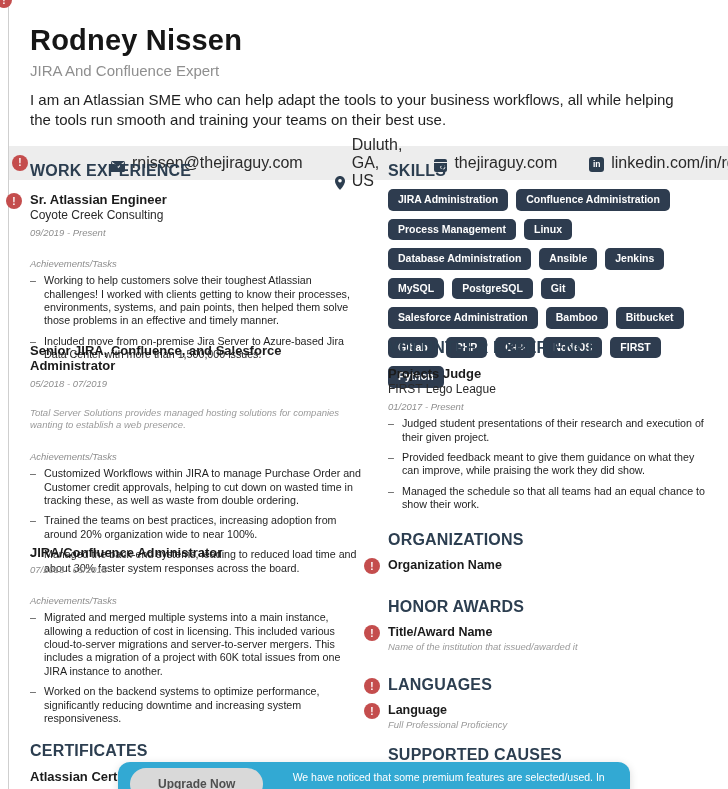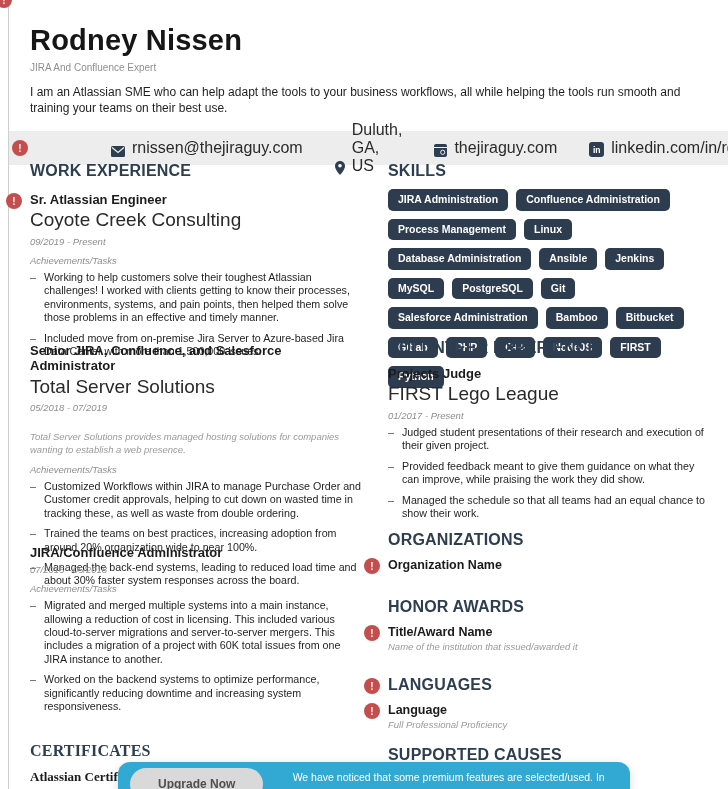--- a/index.html
+++ b/index.html
@@ -14,22 +14,22 @@
     width:16px;height:16px;border-radius:50%;background:#c44d4d;color:#fff;
     display:flex;align-items:center;justify-content:center;
     font-size:10px;font-weight:800;flex:0 0 auto;
   }
   .warn::before{content:"!";}
   .warn-topleft{position:absolute;left:-4px;top:-8px;}
 
   
   .rheader{padding:24px 44px 0 30px;}
   .rname{margin:0;font-size:29px;font-weight:600;color:#161616;letter-spacing:0.2px;}
-  .rtitle{margin:5px 0 0;font-size:10px;color:#8f8f8f;}
-  .rsummary{margin:11px 0 0;font-size:12px;line-height:1.35;color:#1f1f1f;max-width:672px;}
+  .rtitle{margin:5px 0 0;font-size:15px;color:#8f8f8f;}
+  .rsummary{margin:11px 0 0;font-size:15px;line-height:1.35;color:#1f1f1f;max-width:672px;}
 
   
   .contact-bar{
     margin-top:15px;margin-left:9px;height:34px;background:#ededed;
     display:flex;align-items:center;gap:32px;padding-left:102px;position:relative;
   }
   .contact-bar .warn{position:absolute;left:3px;top:9px;}
   .citem{display:flex;align-items:flex-end;gap:7px;font-size:16px;color:#2a2a2a;}
   .cicon{display:flex;align-items:center;color:#2d3e50;}
   .linkedin-icon{
@@ -37,37 +37,37 @@
     font-size:8.5px;font-weight:800;display:flex;align-items:center;justify-content:center;
   }
   .linkedin-icon::before{content:"in";}
 
   
   .columns{position:absolute;left:30px;top:0;width:676px;height:789px;}
   .section{position:absolute;}
   .sec-heading{margin:0 0 9px;font-size:16px;font-weight:800;color:#2c3e50;letter-spacing:0.2px;}
 
   .sec-work{left:0;top:162px;width:332px;}
-  .sec-certs{left:0;top:742px;width:332px;font-family:Liberation Serif, serif;}
+  .sec-certs{left:0;top:742px;width:332px;}
   .sec-skills{left:358px;top:162px;width:322px;}
   .sec-volunteer{left:358px;top:339px;width:318px;}
   .sec-orgs{left:358px;top:531px;width:318px;}
   .sec-honors{left:358px;top:598px;width:318px;}
   .sec-langs{left:358px;top:676px;width:318px;}
   .sec-causes{left:358px;top:746px;width:318px;}
 
   .entry{position:relative;}
   .entry.abs{position:absolute;width:100%;}
   .e1{top:30px;} .e2{top:181px;} .e3{top:383px;}
   .entry .warn{position:absolute;left:-24px;top:1px;}
   .etitle{font-size:13px;font-weight:800;color:#1b1b1b;line-height:1.18;}
-  .ecompany{font-size:19px;color:#2a2a2a;line-height:1.25;margin-top:1px;}
+  .ecompany{font-size:12px;color:#2a2a2a;line-height:1.25;margin-top:1px;}
   .edate{font-size:9.5px;font-style:italic;color:#8e8e8e;margin-top:4px;}
   .edesc{font-size:9.5px;font-style:italic;color:#9a9a9a;line-height:1.3;margin-top:18px;}
-  .etasks{font-size:9.5px;font-style:italic;color:#8e8e8e;margin-top:8px;}
+  .etasks{font-size:9.5px;font-style:italic;color:#8e8e8e;margin-top:20px;}
   ul.bullets{list-style:none;margin:5px 0 0;padding:0;}
   ul.bullets li{
     position:relative;padding-left:14px;font-size:10.7px;line-height:1.25;
     color:#1f1f1f;margin-bottom:7px;
   }
   ul.bullets li::before{content:"–";position:absolute;left:0;top:0;color:#4a4a4a;}
 
   
   .pills{display:flex;flex-wrap:wrap;gap:8px 8px;}
   .pill{
@@ -158,21 +158,20 @@
       <div class="edate">09/2019 - Present</div>
       <div class="etasks">Achievements/Tasks</div>
       <ul class="bullets">
         <li>Working to help customers solve their toughest Atlassian challenges! I worked with clients getting to know their processes, environments, systems, and pain points, then helped them solve those problems in an effective and timely manner.</li>
         <li>Included move from on-premise Jira Server to Azure-based Jira Data Center with more than 1,500,000 issues.</li>
       </ul>
     </div>
 
     <div class="entry abs e2">
       <div class="etitle">Senior JIRA, Confluence, and Salesforce Administrator</div>
-      <div class="ecompany">Total Server Solutions</div>
       <div class="edate">05/2018 - 07/2019</div>
       <div class="edesc">Total Server Solutions provides managed hosting solutions for companies wanting to establish a web presence.</div>
       <div class="etasks">Achievements/Tasks</div>
       <ul class="bullets">
         <li>Customized Workflows within JIRA to manage Purchase Order and Customer credit approvals, helping to cut down on wasted time in tracking these, as well as waste from double ordering.</li>
         <li>Trained the teams on best practices, increasing adoption from around 20% organization wide to near 100%.</li>
         <li>Managed the back-end systems, leading to reduced load time and about 30% faster system responses across the board.</li>
       </ul>
     </div>
 

